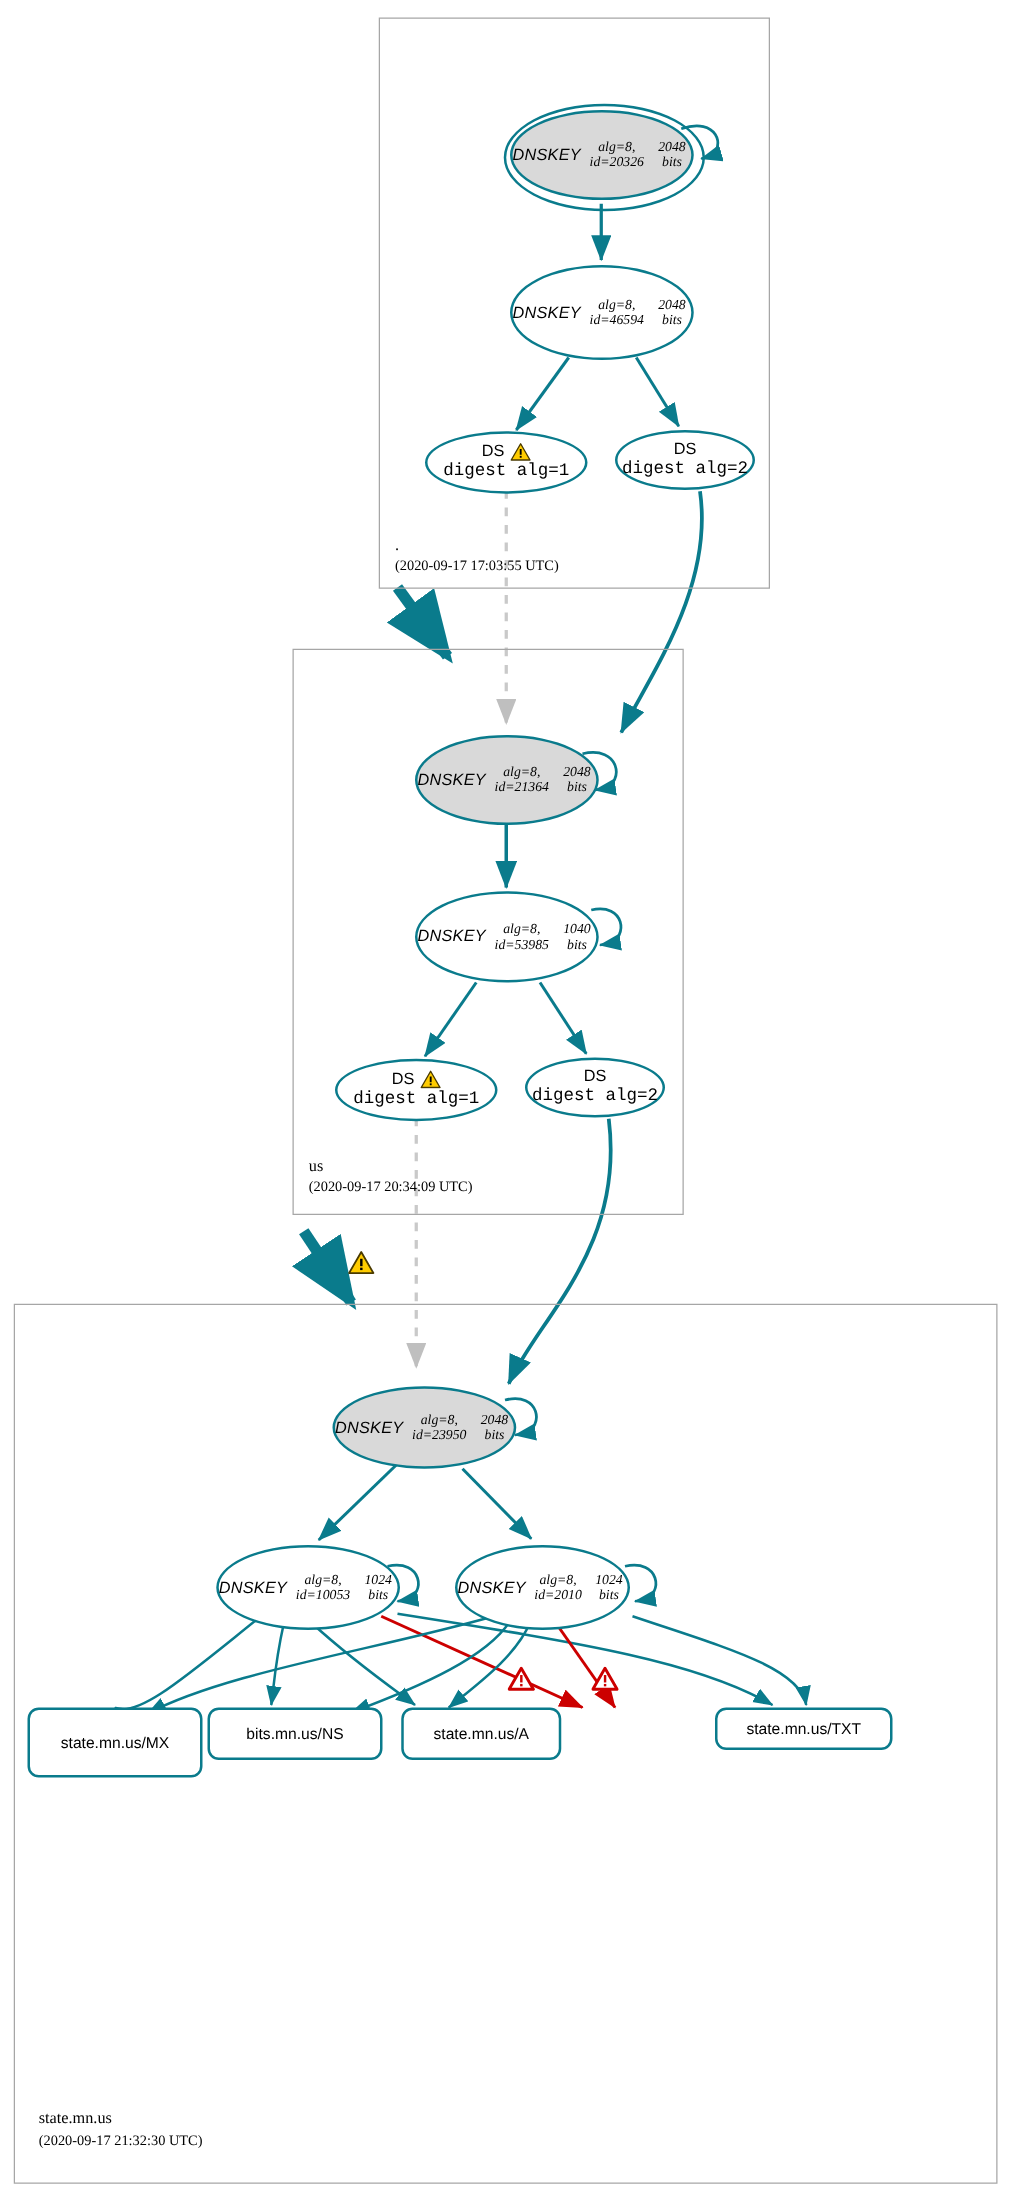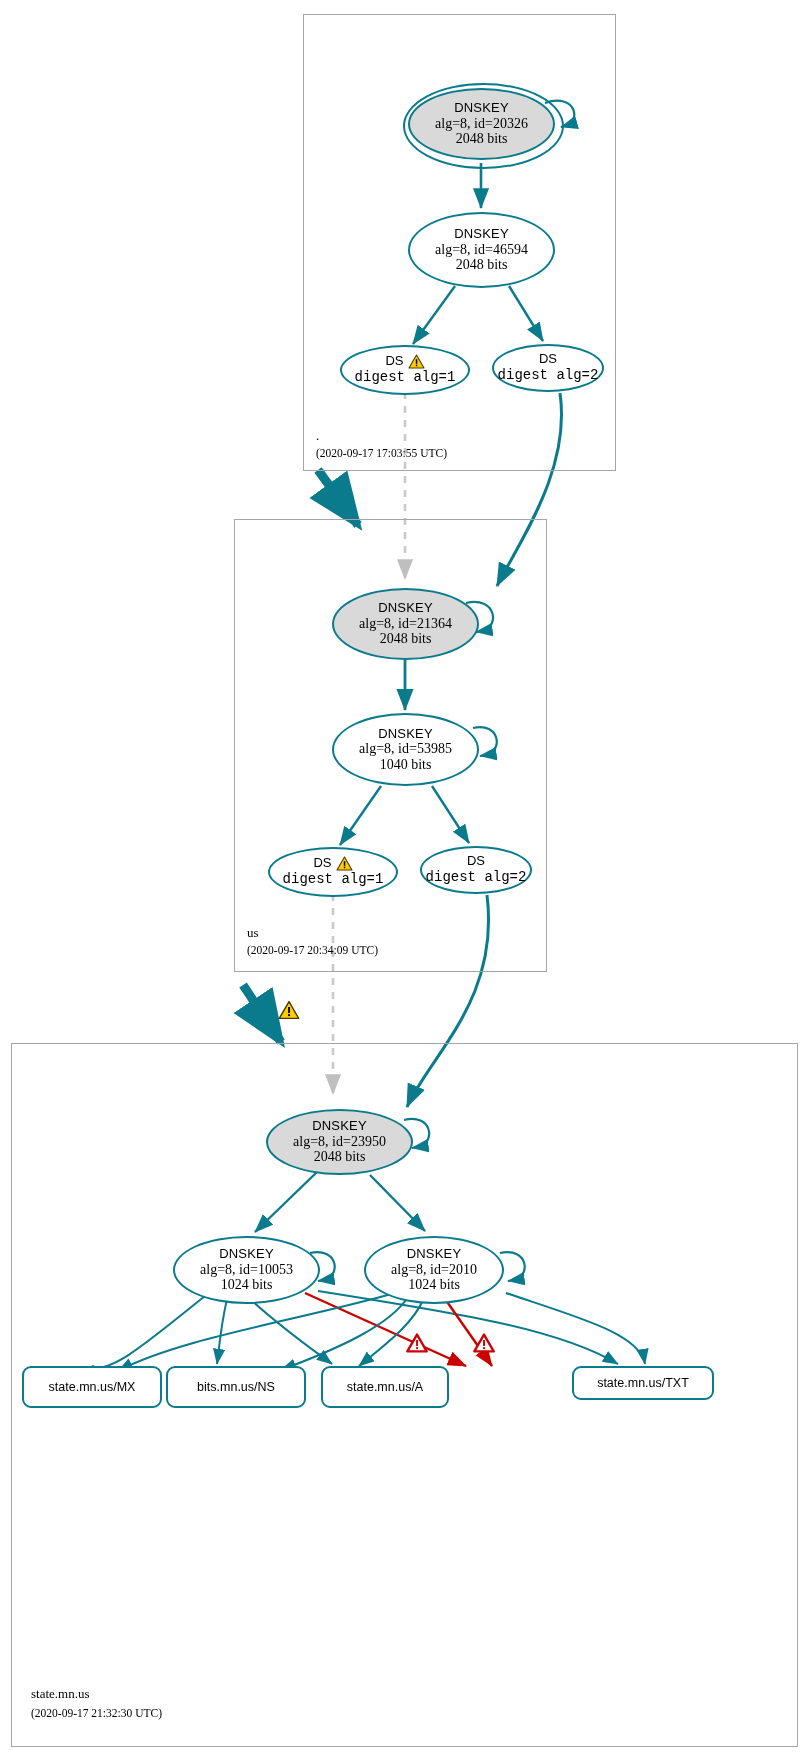--- a/index.html
+++ b/index.html
@@ -18,31 +18,31 @@
   .zone-label{
     position:absolute;font-family:"Liberation Serif", serif;
     color:#000;white-space:nowrap;
   }
   .zone-name{font-size:13px;}
   .zone-time{font-size:11.5px;}
 
   .node{position:absolute;box-sizing:border-box;}
 
   .ellipse-node{
-    display:flex;flex-direction:column;align-items:center;justify-content:center;
+    display:flex;flex-direction:row;align-items:center;justify-content:center;
     border:2px solid #0a7b8c;border-radius:50%;background:#ffffff;
-    text-align:center;line-height:1.12;
+    text-align:center;line-height:1.12;font-style:italic;
   }
   .ellipse-node.shaded{background:#d9d9d9;}
   .ellipse-node .t1{
     font-family:"Liberation Sans", sans-serif;font-size:13px;color:#000;
     letter-spacing:.2px;
   }
   .ellipse-node .t2,.ellipse-node .t3{
-    font-family:"Liberation Serif", serif;font-size:14px;color:#000;
+    font-family:"Liberation Serif", serif;font-size:11px;color:#000;
   }
   .ellipse-outer{
     position:absolute;border:2px solid #0a7b8c;border-radius:50%;
     background:transparent;pointer-events:none;
   }
 
   .ds-node{
     display:flex;flex-direction:column;align-items:center;justify-content:center;
     border:2px solid #0a7b8c;border-radius:50%;background:#ffffff;text-align:center;
     line-height:1.15;
@@ -257,21 +257,21 @@
     </svg>
   </div>
   <div class="warn-float" style="left:473px;top:1333px;">
     <svg width="22" height="20" viewBox="0 0 17 15">
       <path d="M8.5,1 L16,14 L1,14 Z" fill="#ffffff" stroke="#cc0000" stroke-width="1.8" stroke-linejoin="round"></path>
       <rect x="7.8" y="5.2" width="1.5" height="4.6" fill="#cc0000"></rect>
       <rect x="7.8" y="10.7" width="1.5" height="1.5" fill="#cc0000"></rect>
     </svg>
   </div>
 
-  <div class="node rrset-node" style="left:22px;top:1366px;width:140px;height:42px;">
+  <div class="node rrset-node" style="left:22px;top:1366px;width:140px;height:56px;">
     <span>state.mn.us/MX</span>
   </div>
   <div class="node rrset-node" style="left:166px;top:1366px;width:140px;height:42px;">
     <span>bits.mn.us/NS</span>
   </div>
   <div class="node rrset-node" style="left:300px;top:1366px;width:128px;height:42px;margin-left:21px;">
     <span>state.mn.us/A</span>
   </div>
   <div class="node rrset-node" style="left:572px;top:1366px;width:142px;height:34px;">
     <span>state.mn.us/TXT</span>

